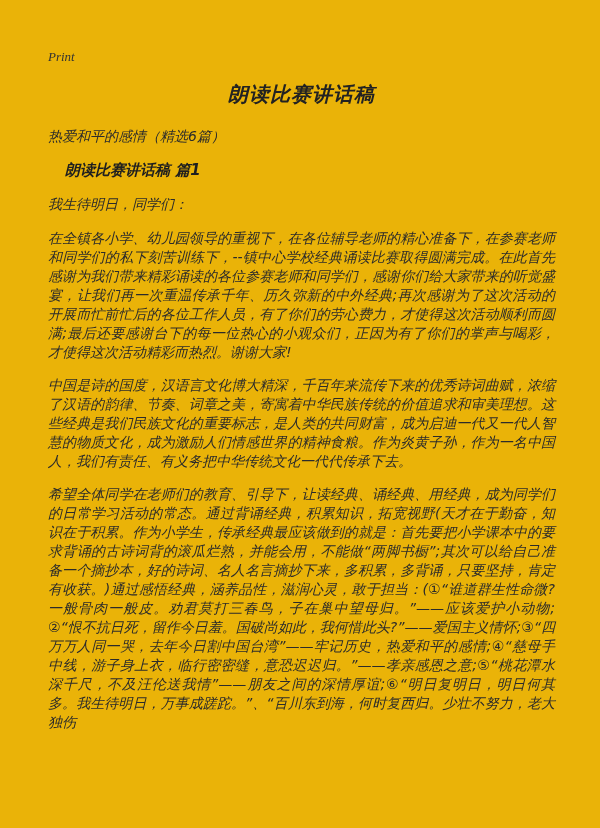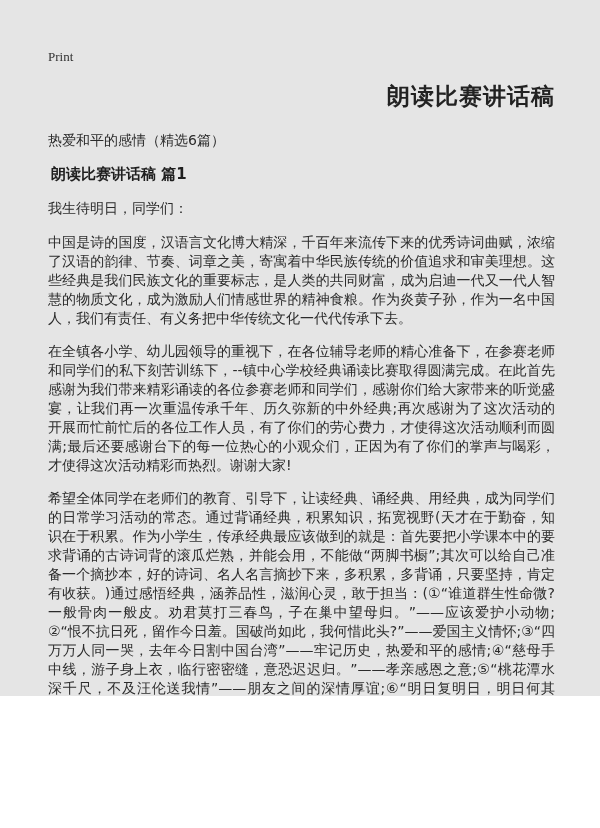--- a/index.html
+++ b/index.html
@@ -4,54 +4,55 @@
 <style>
   html, body {
     margin: 0;
     padding: 0;
     background: #ffffff;
   }
   .page {
     position: relative;
     box-sizing: border-box;
     width: 600px;
-    height: 696px;
+    height: 828px;
     margin: 0 auto;
-    background: #e5e5e5;
+    background: #eab308;
     color: #2b2b2b;
     font-family: "DejaVu Sans", sans-serif;
     padding: 46px 45px 0 48px;
     overflow: hidden;
+    font-style: italic;
   }
   .print-link {
     display: inline-block;
     font-family: "Liberation Serif", serif;
     font-size: 13px;
     color: #333333;
     margin: 0 0 16px 0;
     cursor: pointer;
     text-decoration: none;
   }
   .doc-title {
-    font-size: 23px;
+    font-size: 20px;
     font-weight: bold;
-    text-align: right;
+    text-align: center;
     margin: 0 0 20px 0;
     letter-spacing: 1px;
     color: #222222;
   }
   .doc-subtitle {
     font-size: 14px;
     font-weight: normal;
     margin: 0 0 15px 0;
   }
   .section-heading {
     font-size: 15px;
     font-weight: bold;
-    margin: 0 0 16px 3px;
+    margin: 0 0 16px 17px;
     color: #1f1f1f;
   }
   .salutation, .greeting {
     font-size: 14px;
     margin: 0 0 15px 0;
   }
   .paragraphs p {
     font-size: 14px;
     line-height: 19px;
     text-align: justify;
@@ -69,20 +70,20 @@
 
   <div class="doc-subtitle">热爱和平的感情（精选6篇）</div>
 
   <div class="section-heading">朗读比赛讲话稿 篇1</div>
 
   <div class="salutation">我生待明日，同学们：</div>
 
 
   <div class="paragraphs">
 
+      <p>在全镇各小学、幼儿园领导的重视下，在各位辅导老师的精心准备下，在参赛老师和同学们的私下刻苦训练下，--镇中心学校经典诵读比赛取得圆满完成。在此首先感谢为我们带来精彩诵读的各位参赛老师和同学们，感谢你们给大家带来的听觉盛宴，让我们再一次重温传承千年、历久弥新的中外经典;再次感谢为了这次活动的开展而忙前忙后的各位工作人员，有了你们的劳心费力，才使得这次活动顺利而圆满;最后还要感谢台下的每一位热心的小观众们，正因为有了你们的掌声与喝彩，才使得这次活动精彩而热烈。谢谢大家!</p>
+
       <p>中国是诗的国度，汉语言文化博大精深，千百年来流传下来的优秀诗词曲赋，浓缩了汉语的韵律、节奏、词章之美，寄寓着中华民族传统的价值追求和审美理想。这些经典是我们民族文化的重要标志，是人类的共同财富，成为启迪一代又一代人智慧的物质文化，成为激励人们情感世界的精神食粮。作为炎黄子孙，作为一名中国人，我们有责任、有义务把中华传统文化一代代传承下去。</p>
-
-      <p>在全镇各小学、幼儿园领导的重视下，在各位辅导老师的精心准备下，在参赛老师和同学们的私下刻苦训练下，--镇中心学校经典诵读比赛取得圆满完成。在此首先感谢为我们带来精彩诵读的各位参赛老师和同学们，感谢你们给大家带来的听觉盛宴，让我们再一次重温传承千年、历久弥新的中外经典;再次感谢为了这次活动的开展而忙前忙后的各位工作人员，有了你们的劳心费力，才使得这次活动顺利而圆满;最后还要感谢台下的每一位热心的小观众们，正因为有了你们的掌声与喝彩，才使得这次活动精彩而热烈。谢谢大家!</p>
 
 
       <p>希望全体同学在老师们的教育、引导下，让读经典、诵经典、用经典，成为同学们的日常学习活动的常态。通过背诵经典，积累知识，拓宽视野(天才在于勤奋，知识在于积累。作为小学生，传承经典最应该做到的就是：首先要把小学课本中的要求背诵的古诗词背的滚瓜烂熟，并能会用，不能做“两脚书橱”;其次可以给自己准备一个摘抄本，好的诗词、名人名言摘抄下来，多积累，多背诵，只要坚持，肯定有收获。)通过感悟经典，涵养品性，滋润心灵，敢于担当：(①“谁道群生性命微?一般骨肉一般皮。劝君莫打三春鸟，子在巢中望母归。”——应该爱护小动物;②“恨不抗日死，留作今日羞。国破尚如此，我何惜此头?”——爱国主义情怀;③“四万万人同一哭，去年今日割中国台湾”——牢记历史，热爱和平的感情;④“慈母手中线，游子身上衣，临行密密缝，意恐迟迟归。”——孝亲感恩之意;⑤“桃花潭水深千尺，不及汪伦送我情”——朋友之间的深情厚谊;⑥“明日复明日，明日何其多。我生待明日，万事成蹉跎。”、“百川东到海，何时复西归。少壮不努力，老大独伤</p>
     </div>
 </div>
 
 </body></html>

